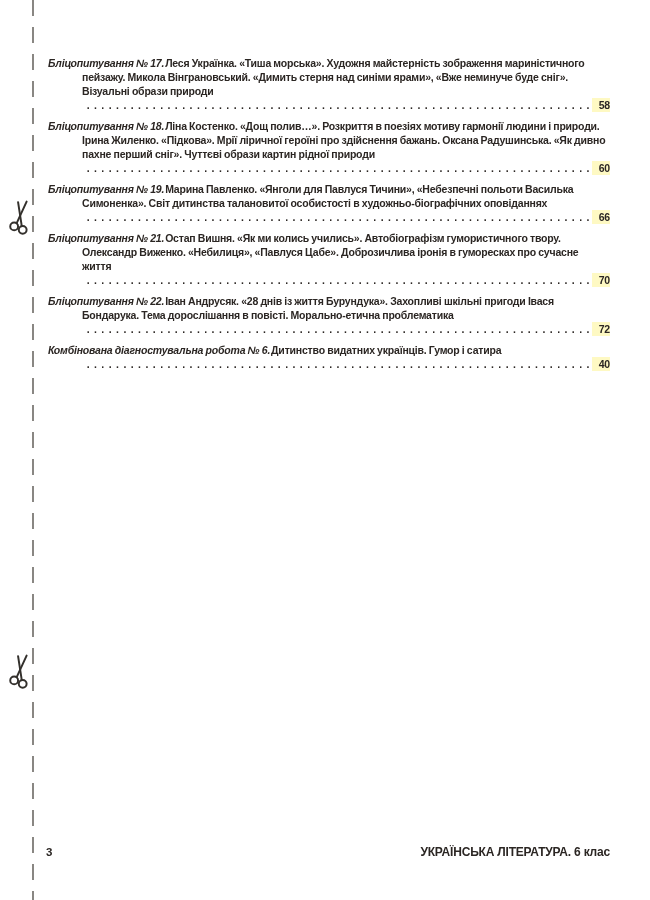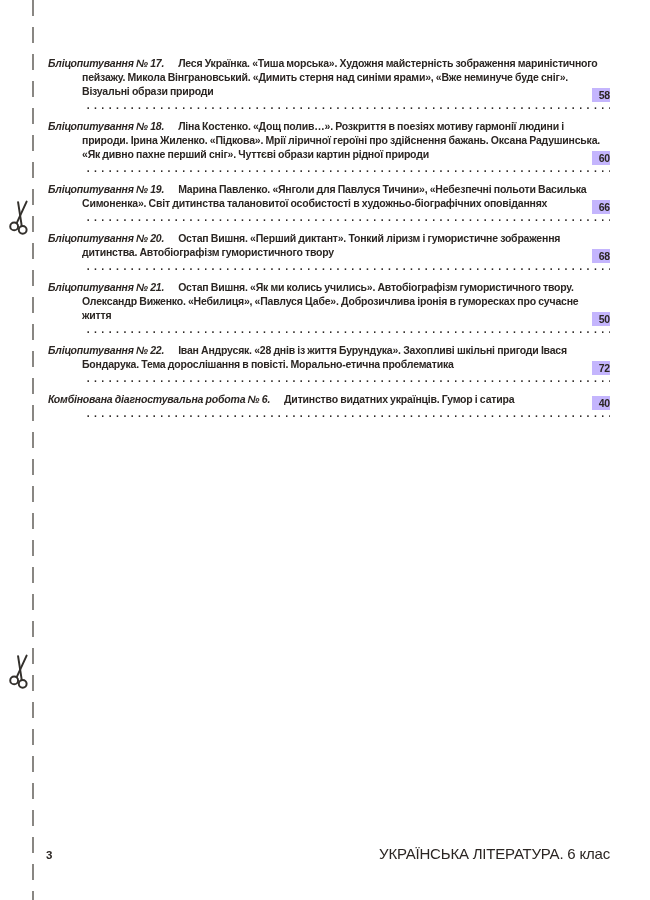--- a/index.html
+++ b/index.html
@@ -17,37 +17,37 @@
   .toc{
     position:absolute;left:48px;top:56px;width:562px;
     font-size:10.5px;font-weight:bold;line-height:14px;
     letter-spacing:-0.2px;word-spacing:-0.4px;
   }
   .toc-entry{
     position:relative;overflow:hidden;
     padding-left:34px;text-indent:-34px;
     margin-bottom:7px;
   }
-  .toc-label{font-style:italic;padding-right:14px}
+  .toc-label{font-style:italic;padding-right:1px}
   .dot-leader{white-space:pre}
   .dot-leader::after{
     content:"  .  .  .  .  .  .  .  .  .  .  .  .  .  .  .  .  .  .  .  .  .  .  .  .  .  .  .  .  .  .  .  .  .  .  .  .  .  .  .  .  .  .  .  .  .  .  .  .  .  .  .  .  .  .  .  .  .  .  .  .  .  .  .  .  .  .  .  .  .  .  .  .  .  .  .  .  .  .  .  .  .  .  .  .  .  .  .  .  .  .";
   }
   .toc-page{
-    position:absolute;right:0;bottom:10px;
-    background:#c4b5fd;padding-left:7px;
+    position:absolute;right:0;bottom:0;
+    background:#fef9c3;padding-left:7px;
     text-indent:0;font-style:normal;
   }
 
   .page-footer{
     position:absolute;left:46px;top:845px;width:564px;
     display:flex;justify-content:space-between;align-items:baseline;
   }
   .folio{font-size:11.5px;font-weight:bold}
-  .running-title{font-size:15px;font-weight:normal;letter-spacing:-0.2px}
+  .running-title{font-size:12px;font-weight:bold;letter-spacing:-0.2px}
 </style>
 </head>
 <body>
 
 <svg class="cut-line-svg" viewBox="0 0 66 900" preserveAspectRatio="none">
   <line x1="33" y1="0" x2="33" y2="900" stroke="#58544f" stroke-width="1.4" stroke-dasharray="16 11"></line>
 </svg>
 
 <span class="scissors first">
   <svg viewBox="0 0 26 34" fill="none" stroke="#33302c" stroke-width="1.7" stroke-linecap="round">
@@ -76,28 +76,24 @@
     <span class="toc-label">Бліцопитування № 18.</span><span class="toc-text">Ліна Костенко. «Дощ полив…». Розкриття в поезіях мотиву гармонії людини і природи. Ірина Жиленко. «Підкова». Мрії ліричної героїні про здійснення бажань. Оксана Радушинська. «Як дивно пахне перший сніг». Чуттєві образи картин рідної природи</span><span class="dot-leader"></span>
     <span class="toc-page">60</span>
   </div>
 
 
   <div class="toc-entry">
     <span class="toc-label">Бліцопитування № 19.</span><span class="toc-text">Марина Павленко. «Янголи для Павлуся Тичини», «Небезпечні польоти Василька Симоненка». Світ дитинства талановитої особистості в художньо-біографічних оповіданнях</span><span class="dot-leader"></span>
     <span class="toc-page">66</span>
   </div>
 
-  <div class="toc-entry">
-    <span class="toc-label">Бліцопитування № 20.</span><span class="toc-text">Остап Вишня. «Перший диктант». Тонкий ліризм і гумористичне зображення дитинства. Автобіографізм гумористичного твору</span><span class="dot-leader"></span>
-    <span class="toc-page">68</span>
-  </div>
 
   <div class="toc-entry">
     <span class="toc-label">Бліцопитування № 21.</span><span class="toc-text">Остап Вишня. «Як ми колись учились». Автобіографізм гумористичного твору. Олександр Виженко. «Небилиця», «Павлуся Цабе». Доброзичлива іронія в гуморесках про сучасне життя</span><span class="dot-leader"></span>
-    <span class="toc-page">50</span>
+    <span class="toc-page">70</span>
   </div>
 
   <div class="toc-entry">
     <span class="toc-label">Бліцопитування № 22.</span><span class="toc-text">Іван Андрусяк. «28 днів із життя Бурундука». Захопливі шкільні пригоди Івася Бондарука. Тема дорослішання в повісті. Морально-етична проблематика</span><span class="dot-leader"></span>
     <span class="toc-page">72</span>
   </div>
 
 
   <div class="toc-entry">
     <span class="toc-label">Комбінована діагностувальна робота № 6.</span><span class="toc-text">Дитинство видатних українців. Гумор і сатира</span><span class="dot-leader"></span>

